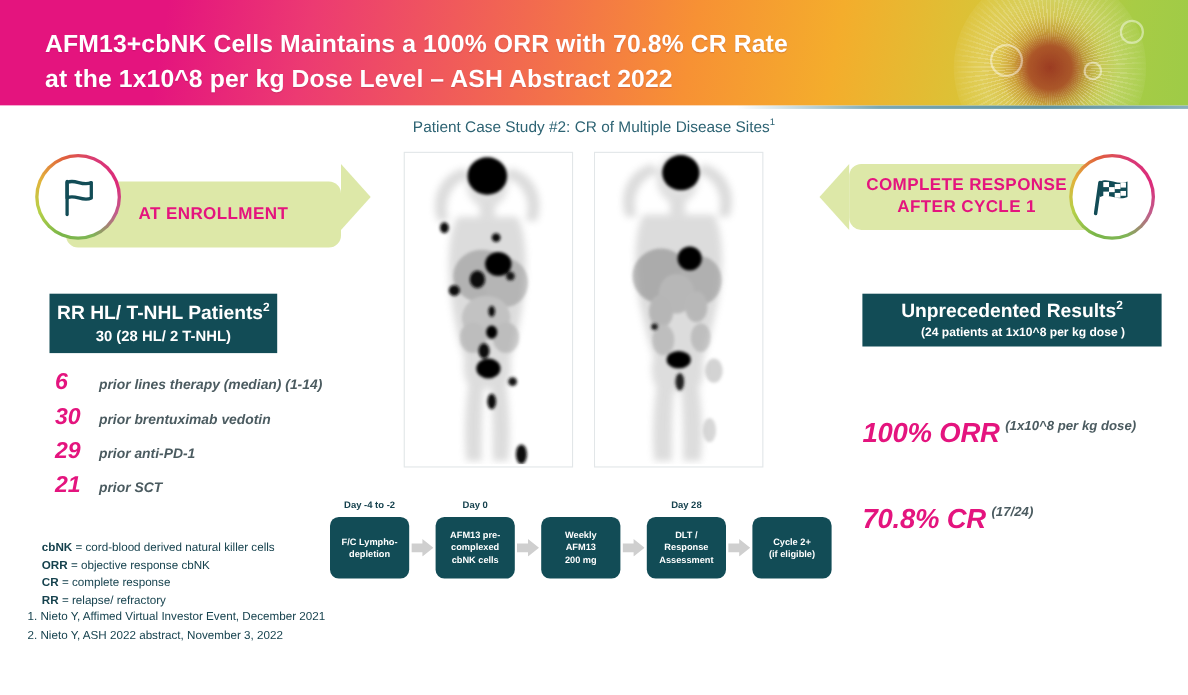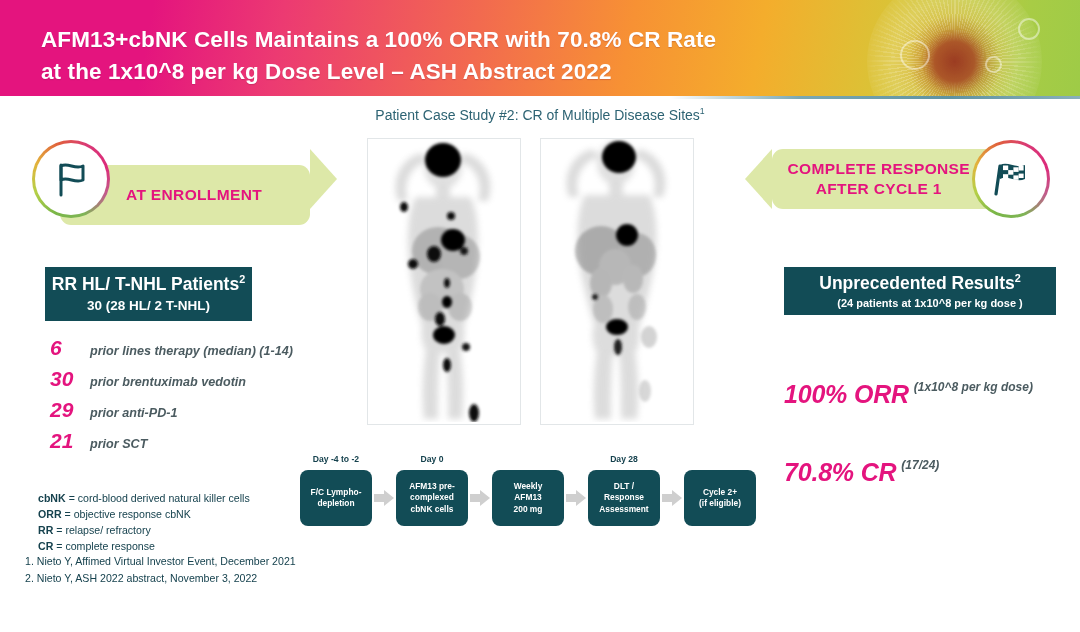--- a/index.html
+++ b/index.html
@@ -526,20 +526,20 @@
       <path d="M0 4 H10 V0 L20 8 L10 16 V12 H0 Z" fill="#cfcfcf"></path>
     </svg>
   <svg class="flow-arrow" style="left:362px;" viewBox="0 0 20 16">
       <path d="M0 4 H10 V0 L20 8 L10 16 V12 H0 Z" fill="#cfcfcf"></path>
     </svg>
 </div>
 
 <div class="abbrev">
   <div><b>cbNK</b> <span>= cord-blood derived natural killer cells</span></div>
   <div><b>ORR</b> <span>= objective response cbNK</span></div>
+  <div><b>CR</b> <span>= complete response</span></div>
   <div><b>RR</b> <span>= relapse/ refractory</span></div>
-  <div><b>CR</b> <span>= complete response</span></div>
 </div>
 
 <div class="footnotes">
   <div>1. Nieto Y, Affimed Virtual Investor Event, December 2021</div>
   <div>2. Nieto Y, ASH 2022 abstract, November 3, 2022</div>
 </div>
 
 </body></html>

